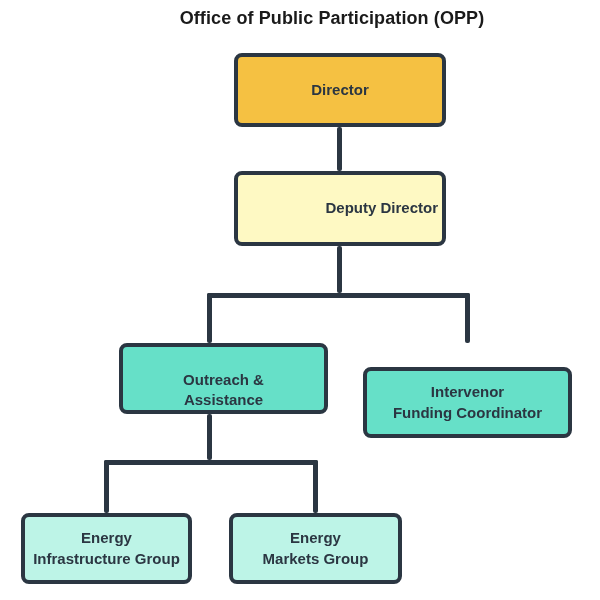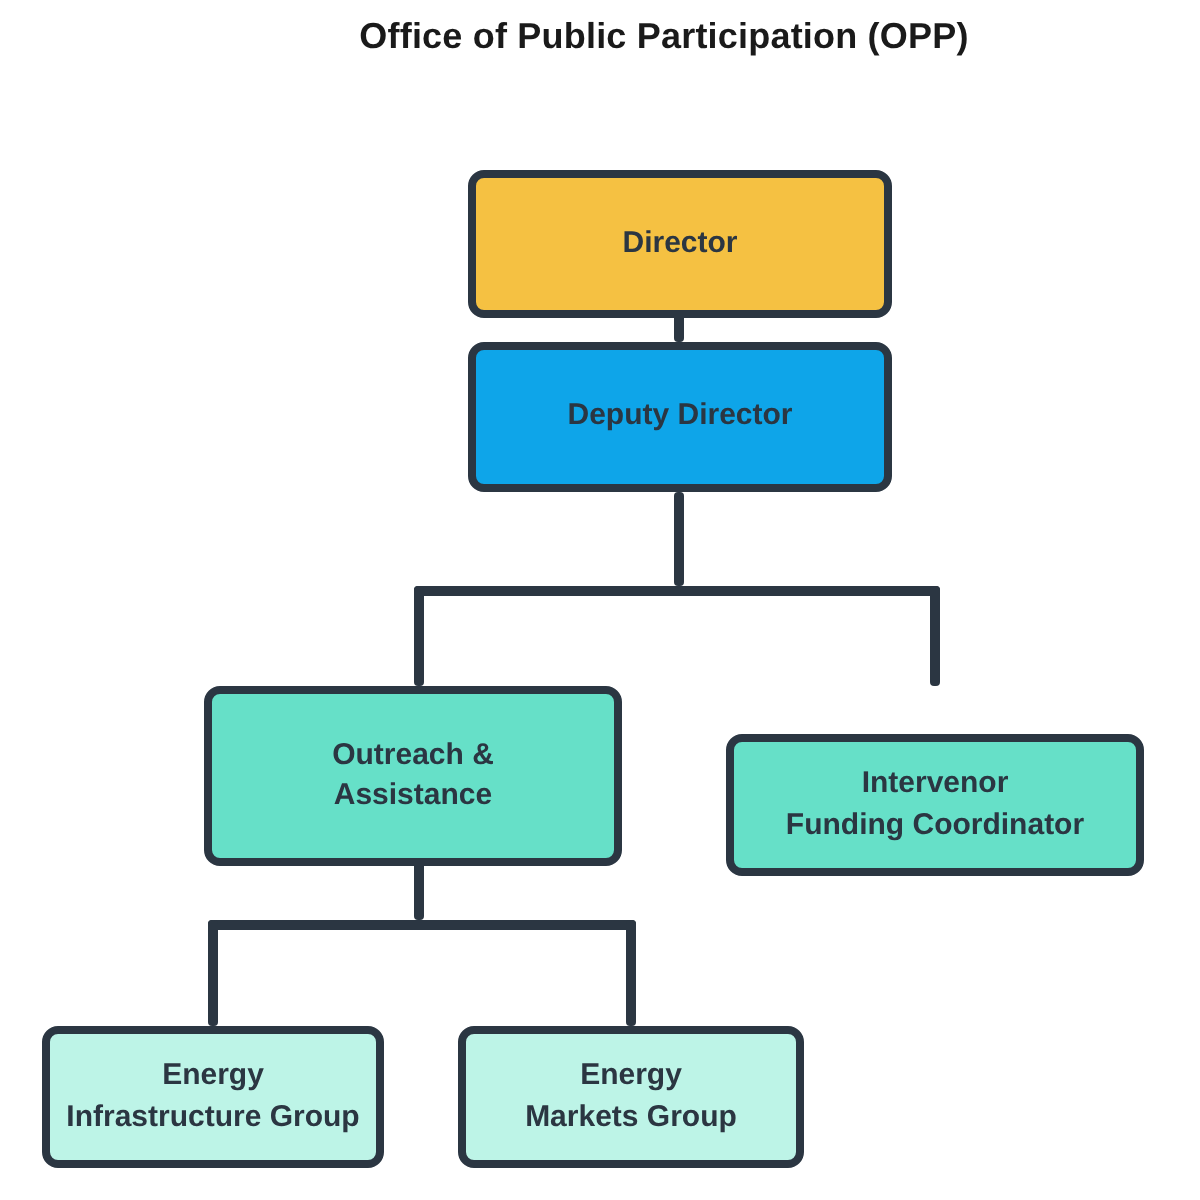--- a/index.html
+++ b/index.html
@@ -49,21 +49,21 @@
     position: absolute;
     background: var(--line);
     border-radius: 2px;
   }
   .connector.v { width: 5px; }
   .connector.h { height: 5px; }
 
   
   .pos-director   { left: 234px; top:  53px; width: 212px; height: 74px; }
   .pos-deputy     { left: 234px; top: 171px; width: 212px; height: 75px; }
-  .pos-outreach   { left: 102px; top: 343px; width: 209px; height: 90px; }
+  .pos-outreach   { left: 119px; top: 343px; width: 209px; height: 71px; align-items: flex-end; }
   .pos-intervenor { left: 363px; top: 343px; width: 209px; height: 71px; }
   .pos-infra      { left:  21px; top: 513px; width: 171px; height: 71px; }
   .pos-markets    { left: 229px; top: 513px; width: 173px; height: 71px; }
 
   
   .c1 { left: 337px; top: 127px; height: 44px; }  
   .c2 { left: 337px; top: 246px; height: 47px; }  
   .c3 { left: 207px; top: 293px; width: 263px; }  
   .c4 { left: 207px; top: 293px; height: 50px; }  
   .c5 { left: 465px; top: 293px; height: 50px; }  
@@ -82,25 +82,25 @@
   <div class="connector v c1"></div>
   <div class="connector v c2"></div>
   <div class="connector h c3"></div>
   <div class="connector v c4"></div>
   <div class="connector v c5"></div>
   <div class="connector v c6"></div>
   <div class="connector h c7"></div>
   <div class="connector v c8"></div>
   <div class="connector v c9"></div>
 
-  <div class="node pos-director" style="background: rgb(245, 193, 66); margin-top: 32px;">
+  <div class="node pos-director" style="background: rgb(245, 193, 66);">
     <span class="label">Director</span>
   </div>
 
-  <div class="node pos-deputy" style="background: #0ea5e9;">
+  <div class="node pos-deputy" style="background: #fef9c3; justify-content: flex-end;">
     <span class="label">Deputy Director</span>
   </div>
 
   <div class="node pos-outreach" style="background: rgb(102, 224, 200);">
     <span class="label">Outreach &amp;
 Assistance</span>
   </div>
 
   <div class="node pos-intervenor" style="background: rgb(102, 224, 200); margin-top: 24px;">
     <span class="label">Intervenor

